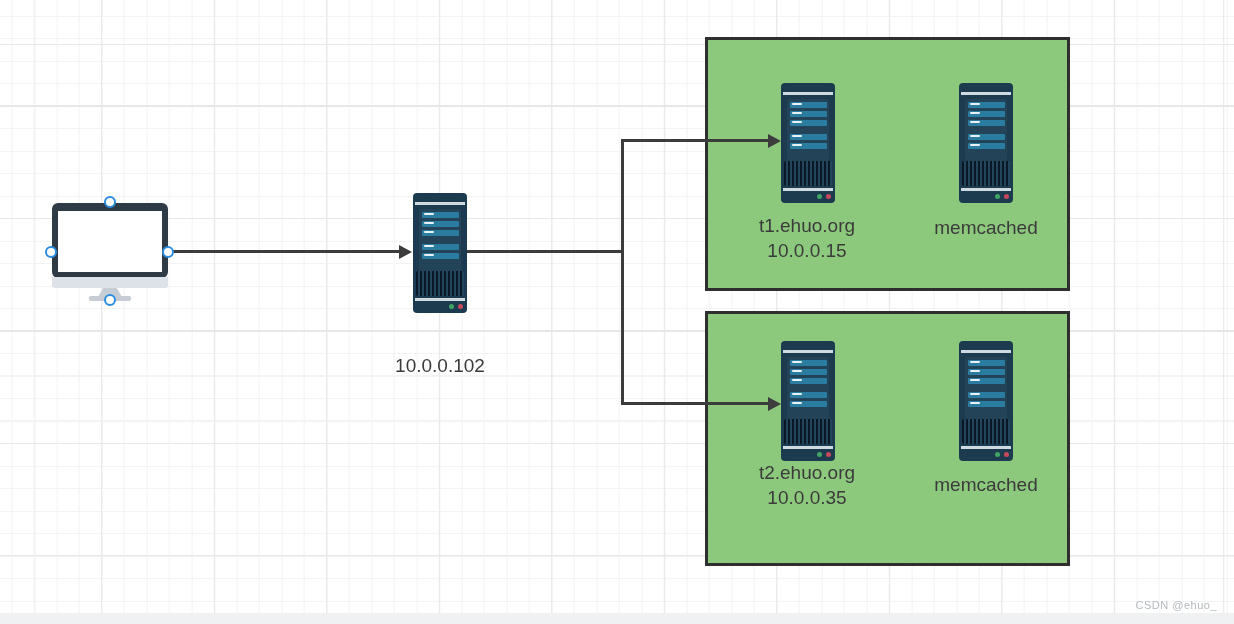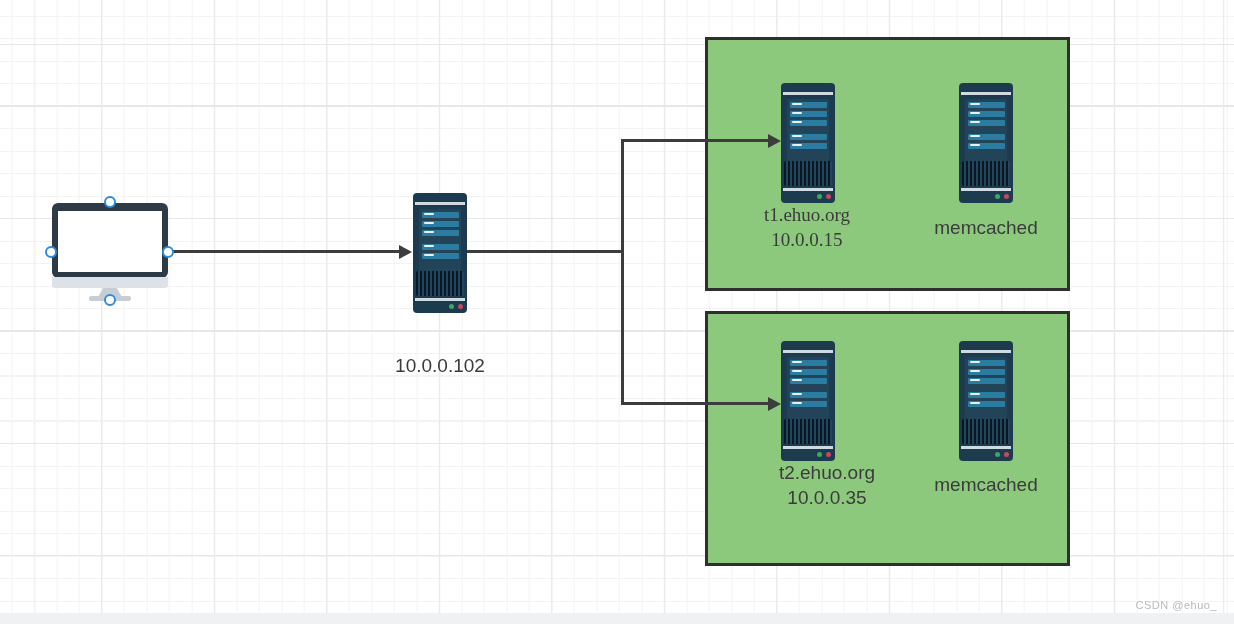--- a/index.html
+++ b/index.html
@@ -130,21 +130,21 @@
         <i></i>
         <i></i>
       </div>
     <div class="srv-vent"></div>
     <div class="srv-stripe2"></div>
     <div class="srv-leds">
         <span class="led led-green"></span>
         <span class="led led-red"></span>
       </div>
   </div>
-  <div class="label" style="left:807px;top:202px;font-family:Liberation Serif, serif;">
+  <div class="label" style="left:807px;top:213px;">
     <span>t1.ehuo.org</span>
     <span>10.0.0.15</span>
   </div>
   <div class="label" style="left:986px;top:215px;">
     <span>memcached</span>
   </div>
 
   <div class="server" style="left:781px;top:341px;">
     <div class="srv-stripe"></div>
     <div class="srv-panel"></div>
@@ -174,21 +174,21 @@
         <i></i>
         <i></i>
       </div>
     <div class="srv-vent"></div>
     <div class="srv-stripe2"></div>
     <div class="srv-leds">
         <span class="led led-green"></span>
         <span class="led led-red"></span>
       </div>
   </div>
-  <div class="label" style="left:807px;top:460px;margin-left:20px;">
+  <div class="label" style="left:807px;top:460px;">
     <span>t2.ehuo.org</span>
     <span>10.0.0.35</span>
   </div>
   <div class="label" style="left:986px;top:472px;">
     <span>memcached</span>
   </div>
 
   <div class="watermark">CSDN @ehuo_</div>
   <div class="bottom-strip"></div>
 

